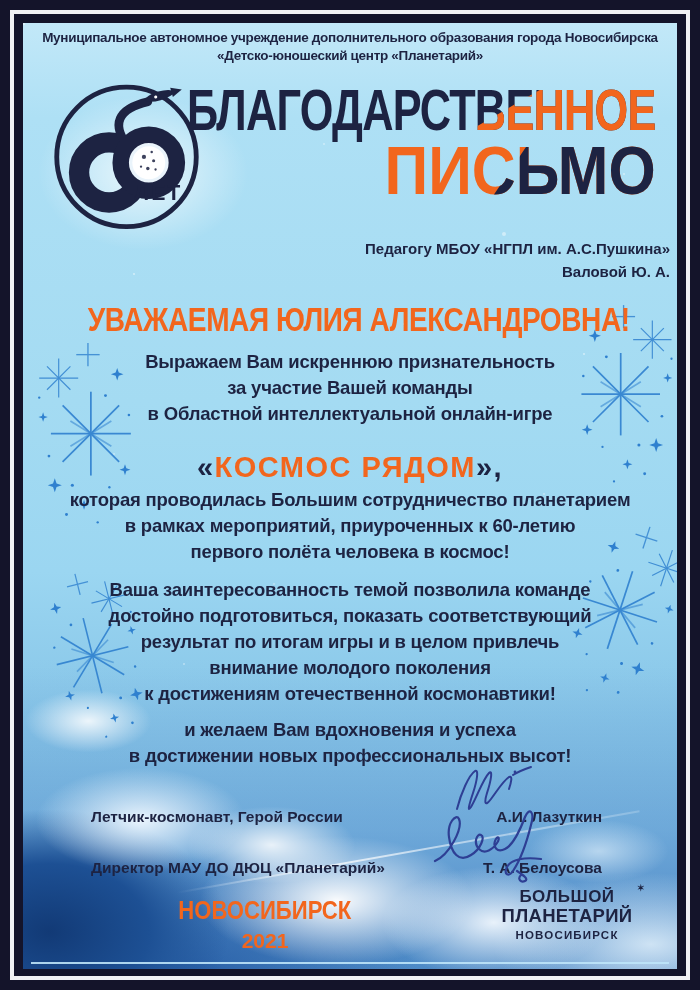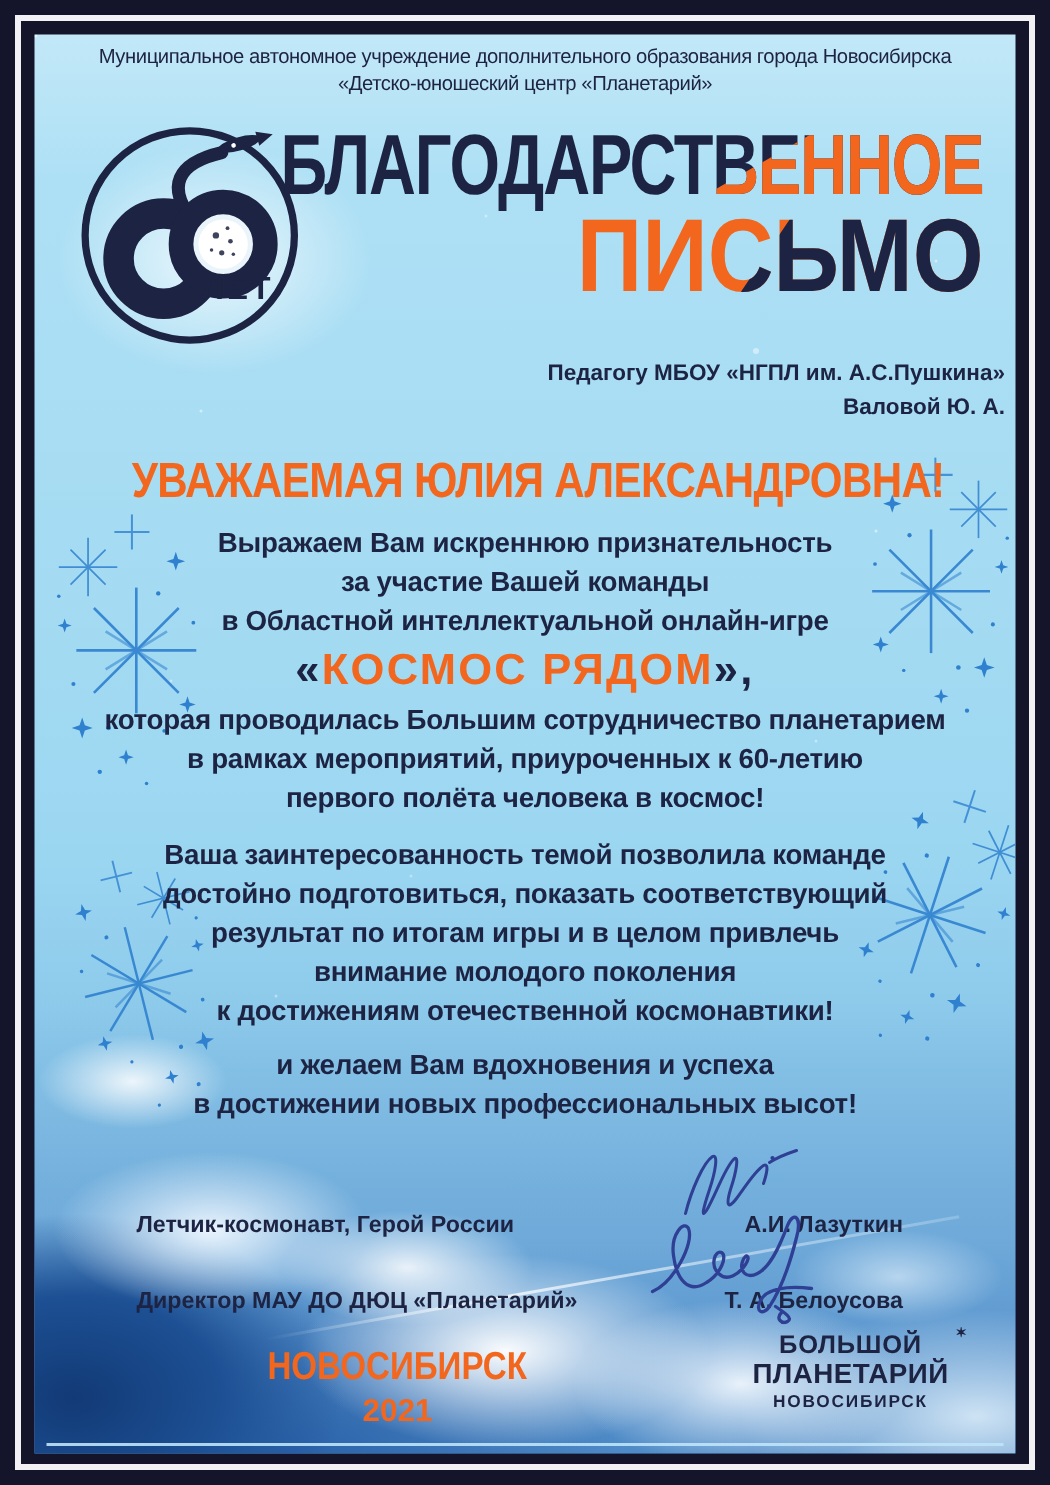--- a/index.html
+++ b/index.html
@@ -28,40 +28,40 @@
     radial-gradient(ellipse 250px 170px at 4% 88%,#123a76 0%,#1d5094 40%,rgba(29,80,148,0) 72%),
     radial-gradient(ellipse 310px 180px at 27% 102%,#2b62a9 0%,rgba(43,98,169,0) 70%),
     radial-gradient(ellipse 430px 210px at 62% 118%,#4f8cc8 0%,rgba(79,140,200,0) 75%),
     linear-gradient(180deg,rgba(125,181,226,0) 0%,rgba(125,181,226,.3) 55%,rgba(86,146,202,.55) 100%);}
   .contrail{position:absolute;left:150px;top:828px;width:470px;height:2px;opacity:.8;transform:rotate(-10deg);
     background:linear-gradient(90deg,rgba(255,255,255,0),rgba(255,255,255,.9) 35%,rgba(255,255,255,.25));}
   .horizon{position:absolute;left:8px;right:8px;bottom:5px;height:2px;background:rgba(190,228,248,.9);}
   .stars-svg{position:absolute;pointer-events:none;}
   
   .org-header{position:absolute;top:6px;left:0;right:0;text-align:center;color:#1d2342;
-    font-size:13.5px;font-weight:400;line-height:18px;letter-spacing:-0.3px;}
+    font-size:13.5px;font-weight:700;line-height:18px;letter-spacing:-0.3px;}
   
   .title-wrap{position:absolute;right:21px;top:62px;text-align:right;font-weight:800;}
   .tl{position:relative;white-space:nowrap;}
   .tl .base,.tl .over{white-space:nowrap;}
   .tl .over{position:absolute;inset:0;}
   .tl1{font-size:57px;line-height:50px;height:52px;letter-spacing:-1px;transform:scaleX(.76);transform-origin:100% 0;}
   .tl2{font-size:69px;line-height:60px;height:62px;margin-top:4px;letter-spacing:0px;transform:scaleX(.88);transform-origin:100% 0;}
   .navy{color:#1d2342;} .orange{color:#f2661d;}
   .tl1 .over{clip-path:polygon(55% 115%,80% -15%,110% -15%,110% 115%);}
   .tl2 .over{clip-path:polygon(68% 115%,78% -15%,110% -15%,110% 115%);}
   
   .addressee{position:absolute;right:7px;top:214px;text-align:right;color:#1d2342;font-size:15px;font-weight:700;line-height:23px;}
   
   .salutation{position:absolute;top:278px;left:0;right:0;text-align:right;}
   .salutation span{display:inline-block;color:#f2661d;font-size:33px;font-weight:800;letter-spacing:-0.5px;transform:scaleX(.85);white-space:nowrap;}
   
   .body-text{position:absolute;top:326px;left:8px;right:8px;text-align:center;color:#1d2342;
     font-size:18.5px;font-weight:600;line-height:26px;letter-spacing:-0.2px;}
-  .game-line{font-size:29px;font-weight:800;line-height:40px;letter-spacing:1.5px;white-space:nowrap;}
+  .game-line{font-size:29px;font-weight:800;line-height:40px;letter-spacing:1.5px;white-space:nowrap;margin-top:20px;}
   .gap1{height:12px;} .gap2{height:10px;}
   
   .signatures{position:absolute;left:68px;right:75px;top:752px;color:#1d2342;font-size:15.5px;font-weight:700;}
   .sig-row{display:flex;justify-content:space-between;align-items:flex-start;margin-bottom:29px;margin-top:33px;}
   .autograph{position:absolute;}
   .auto1{left:352px;top:-12px;width:92px;height:58px;}
   .auto2{left:338px;top:34px;width:122px;height:74px;}
   
   .footer-city{position:absolute;top:872px;left:0;right:170px;text-align:center;}
   .footer-city .city{display:inline-block;color:#f2661d;font-size:26px;font-weight:800;transform:scaleX(.85);}

